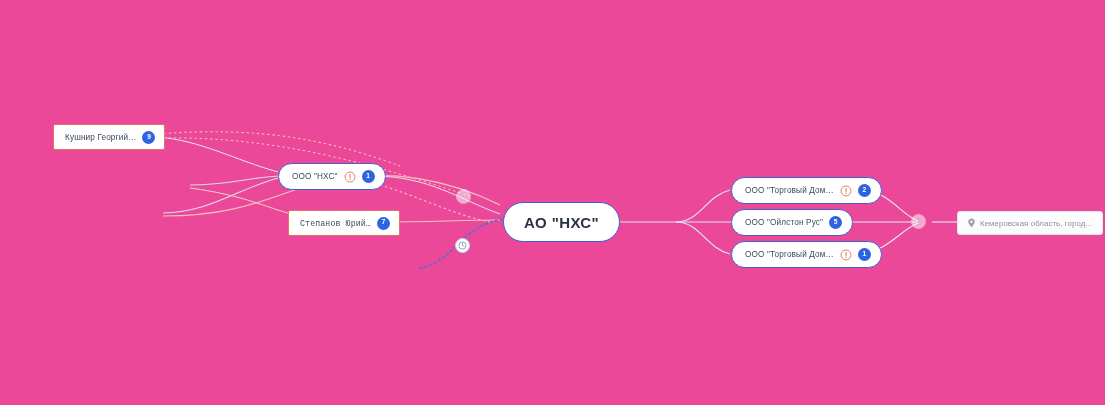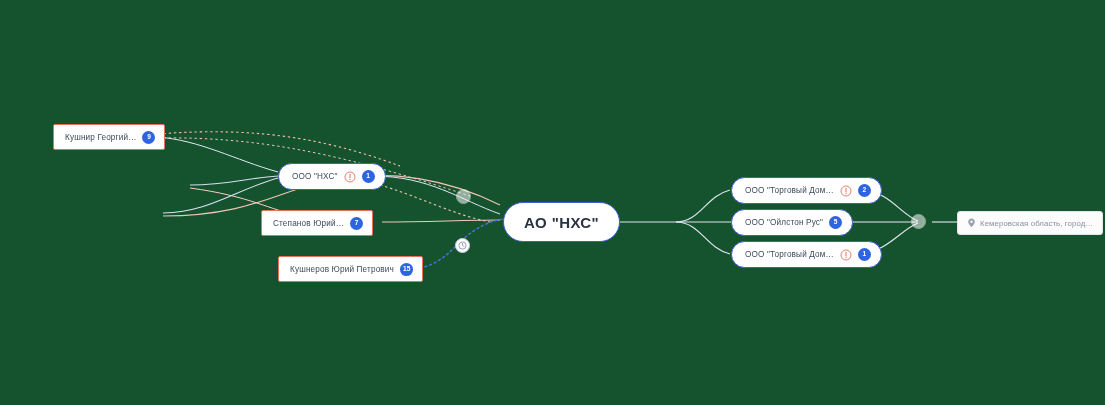--- a/index.html
+++ b/index.html
@@ -5,21 +5,21 @@
   * { box-sizing: border-box; }
   html, body {
     margin: 0; padding: 0;
     width: 1105px; height: 405px;
     overflow: hidden;
     font-family: "Liberation Sans", sans-serif;
   }
   #canvas {
     position: relative;
     width: 1105px; height: 405px;
-    background: #14532d;
+    background: #ec4899;
   }
   #edges {
     position: absolute; left: 0; top: 0;
     width: 1105px; height: 405px;
     pointer-events: none;
   }
 
   .node {
     position: absolute;
     display: flex;
@@ -178,29 +178,25 @@
     <span class="warn-icon">
       <svg width="12" height="12" viewBox="0 0 12 12">
         <circle cx="6" cy="6" r="5" fill="none" stroke="#e8705c" stroke-width="0.9"></circle>
         <line x1="6" y1="3.3" x2="6" y2="7" stroke="#e8705c" stroke-width="1" stroke-linecap="round"></line>
         <circle cx="6" cy="8.6" r="0.62" fill="#e8705c"></circle>
       </svg>
     </span>
     <span class="badge">1</span>
   </div>
 
-  <div class="node person" style="left:261px; top:210px;">
+  <div class="node person" style="left:288px; top:210px;font-family:Liberation Mono, monospace;">
     <span class="label">Степанов Юрий…</span>
     <span class="badge">7</span>
   </div>
 
-  <div class="node person" style="left:278px; top:256px;">
-    <span class="label">Кушнеров Юрий Петрович</span>
-    <span class="badge">15</span>
-  </div>
 
   <div class="node root" style="left:503px; top:202px;">
     <span class="label">АО "НХС"</span>
   </div>
 
   <div class="node company" style="left:731px; top:177px;">
     <span class="label">ООО "Торговый Дом…</span>
     <span class="warn-icon">
       <svg width="12" height="12" viewBox="0 0 12 12">
         <circle cx="6" cy="6" r="5" fill="none" stroke="#e8705c" stroke-width="0.9"></circle>

